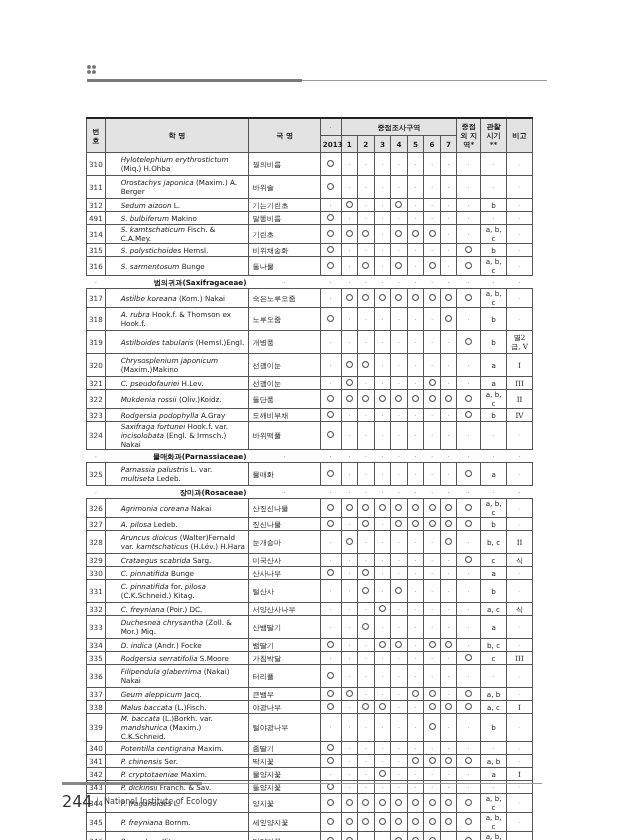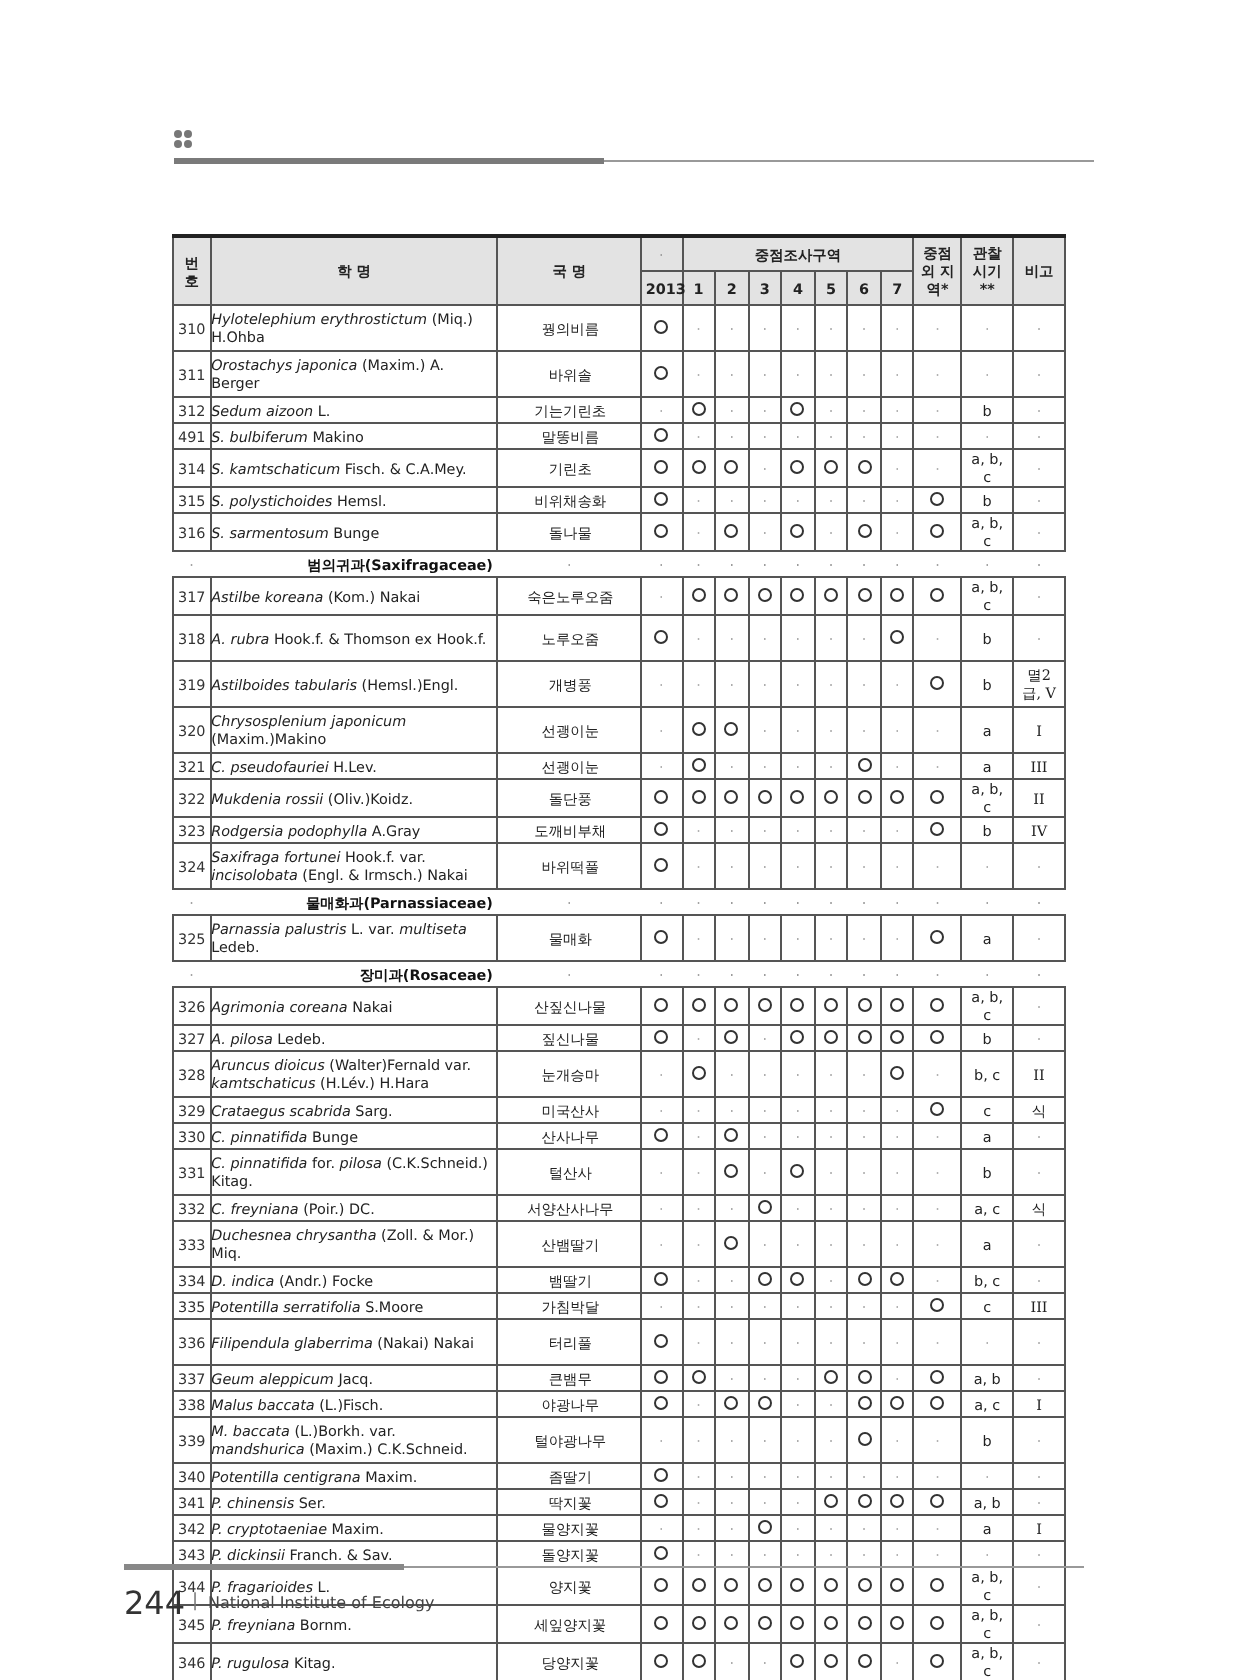--- a/index.html
+++ b/index.html
@@ -9,22 +9,22 @@
   .hdr-dots span { position: absolute; width: 4px; height: 4px; border-radius: 50%; background: #777; }
   .hdr-title { position: absolute; left: 14px; top: 2px; font-size: 11px; color: #333; white-space: nowrap; letter-spacing: -0.3px; }
   .hdr-rule-dark { position: absolute; left: 0; top: 19px; width: 215px; height: 3px; background: #7a7a7a; }
   .hdr-rule-light { position: absolute; left: 215px; top: 20px; width: 245px; height: 1px; background: #999; }
 
   table.species { position: absolute; left: 86px; top: 117px; width: 447px; border-collapse: collapse; table-layout: fixed; font-size: 7.2px; }
   table.species th, table.species td { border: 1px solid #555; padding: 0 2px; text-align: center; vertical-align: middle; line-height: 9px; }
   table.species thead tr:first-child th { border-top: 2px solid #222; }
   table.species thead th { background: #e3e3e3; font-weight: bold; font-size: 7.2px; height: 16px; margin-left: 17px; }
   table.species td { height: 12px; }
-  table.species td.sci { text-align: left; padding-left: 0; }
-  table.species td.kor { text-align: center; padding-left: 3px; }
+  table.species td.sci { text-align: left; padding-left: 15px; }
+  table.species td.kor { text-align: left; padding-left: 3px; }
   table.species td.num { color: #333; }
   .sci i { font-style: italic; }
   tr.family td { border-left-color: transparent; border-right-color: transparent; color: #999; }
   tr.family td.fam-name { color: #111; font-weight: bold; text-align: right; padding-left: 3px; }
   .circle { display: inline-block; width: 7px; height: 7px; border: 1px solid #333; border-radius: 50%; box-sizing: border-box; }
   .dot { color: #aaa; }
   table.species tbody tr:last-child td { border-bottom: 2px solid #0369a1; }
 
   .footer { position: absolute; left: 62px; top: 782px; width: 480px; height: 40px; }
   .ftr-rule-dark { position: absolute; left: 0; top: 0; width: 140px; height: 3px; background: #888; }
@@ -530,21 +530,21 @@
         <td><span class="circle"></span></td>
         <td class="dot">·</td>
         <td><span class="circle"></span></td>
         <td><span class="circle"></span></td>
         <td class="dot">·</td>
         <td>b, c</td>
         <td class="dot" style="font-family: &quot;DejaVu Serif&quot;, serif;">·</td>
       </tr>
       <tr>
         <td class="num">335</td>
-        <td class="sci"><i>Potentilla serratifolia</i><span> S.Moore</span></td>
+        <td class="sci"><i>Rodgersia serratifolia</i><span> S.Moore</span></td>
         <td class="kor">가침박달</td>
         <td class="dot">·</td>
         <td class="dot">·</td>
         <td class="dot">·</td>
         <td class="dot">·</td>
         <td class="dot">·</td>
         <td class="dot">·</td>
         <td class="dot">·</td>
         <td class="dot">·</td>
         <td><span class="circle"></span></td>

